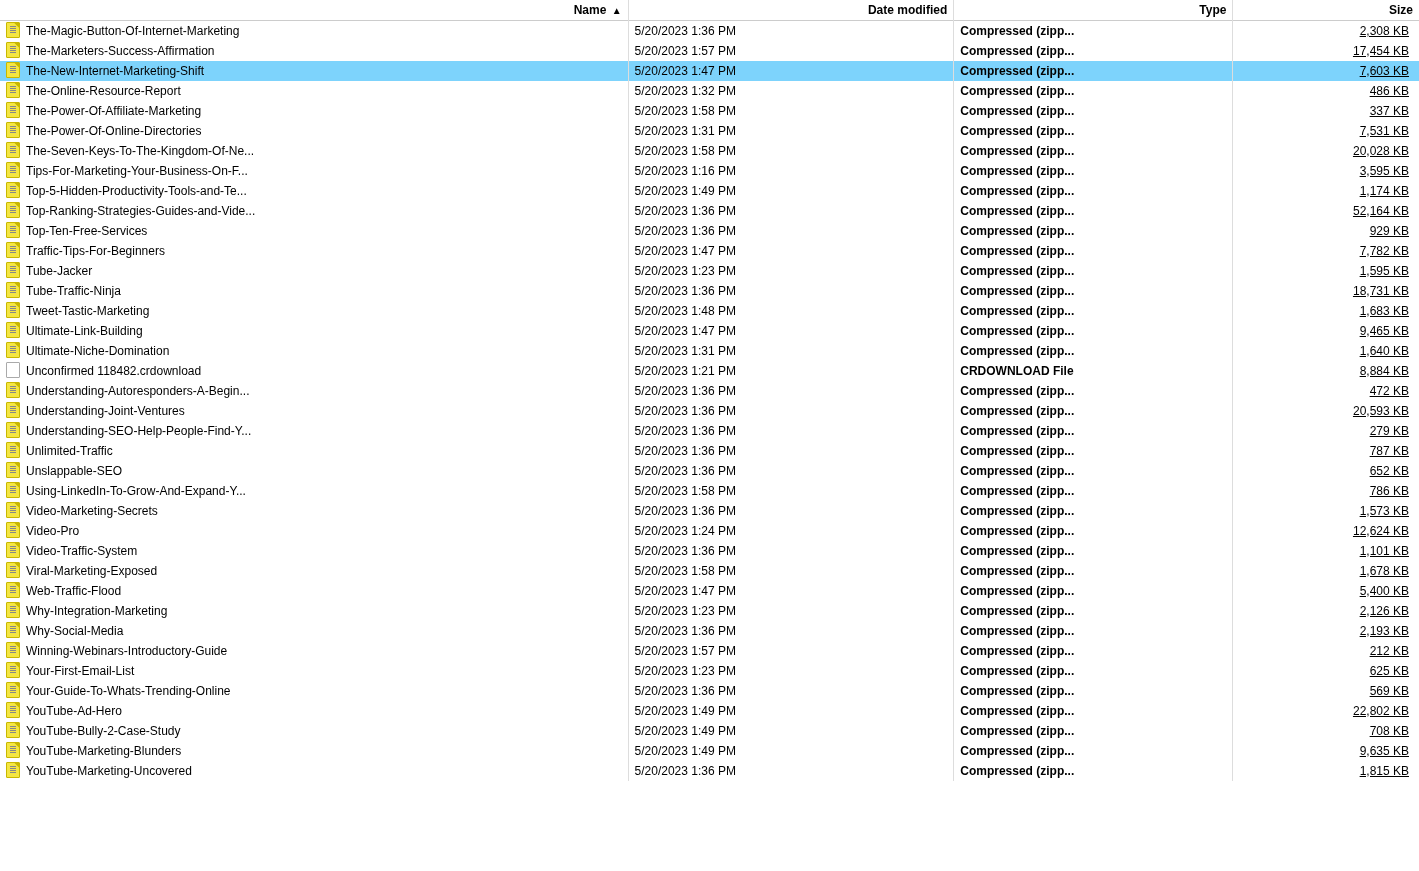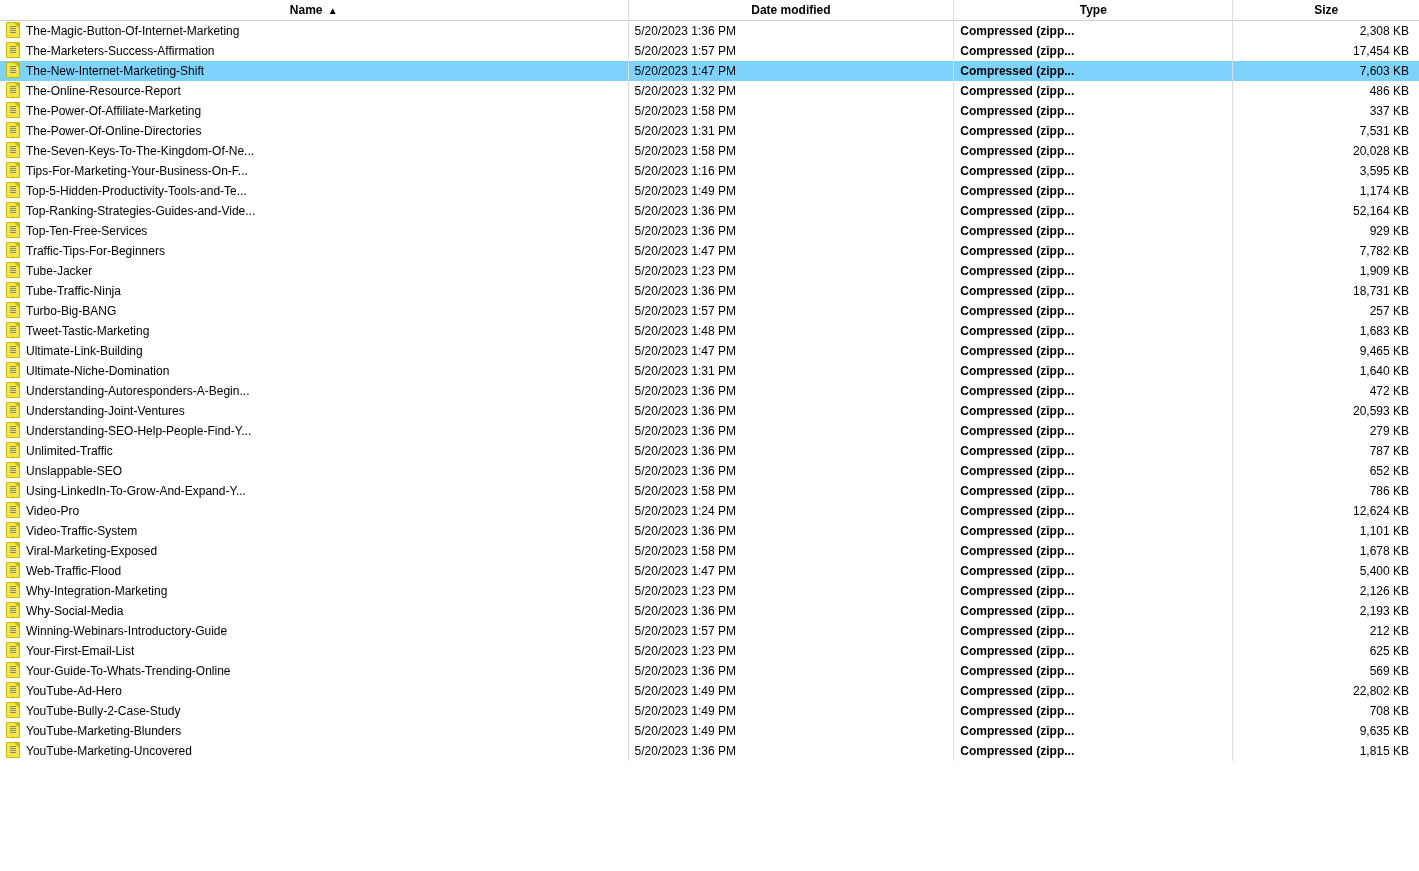--- a/index.html
+++ b/index.html
@@ -10,21 +10,21 @@
       color: #000;
     }
     .file-list {
       width: 100%;
       border-collapse: collapse;
     }
     .file-list thead tr {
       border-bottom: 1px solid #ccc;
     }
     .file-list thead th {
-      text-align: center;
+      text-align: right;
       padding: 3px 6px;
       font-weight: 600;
       color: #000;
       background: #fff;
       position: sticky;
       top: 0;
       white-space: nowrap;
     }
     .file-list thead th.sortable {
       cursor: pointer;
@@ -55,20 +55,21 @@
       width: 140px;
     }
     .file-list tbody td.type-col {
       width: 120px;
       font-weight: bold;
     }
     .file-list tbody td.size-col {
       width: 80px;
       text-align: right;
       padding-right: 10px;
+      text-decoration: underline;
     }
     .file-icon {
       display: inline-block;
       width: 16px;
       height: 16px;
       margin-right: 4px;
       vertical-align: middle;
       position: relative;
       top: -1px;
     }
@@ -219,53 +220,53 @@
         <tr>
           <td class="name-col col-sep"><span class="file-icon"><span class="zip-icon"></span></span><span class="name-text">Traffic-Tips-For-Beginners</span></td>
           <td class="date-col col-sep">5/20/2023 1:47 PM</td>
           <td class="type-col col-sep">Compressed (zipp...</td>
           <td class="size-col">7,782 KB</td>
         </tr>
         <tr>
           <td class="name-col col-sep"><span class="file-icon"><span class="zip-icon"></span></span><span class="name-text">Tube-Jacker</span></td>
           <td class="date-col col-sep">5/20/2023 1:23 PM</td>
           <td class="type-col col-sep">Compressed (zipp...</td>
-          <td class="size-col">1,909 KB</td>
+          <td class="size-col">1,595 KB</td>
         </tr>
         <tr>
           <td class="name-col col-sep"><span class="file-icon"><span class="zip-icon"></span></span><span class="name-text">Tube-Traffic-Ninja</span></td>
           <td class="date-col col-sep">5/20/2023 1:36 PM</td>
           <td class="type-col col-sep">Compressed (zipp...</td>
           <td class="size-col">18,731 KB</td>
-        </tr>
-        <tr>
-          <td class="name-col col-sep"><span class="file-icon"><span class="zip-icon"></span></span><span class="name-text">Turbo-Big-BANG</span></td>
-          <td class="date-col col-sep">5/20/2023 1:57 PM</td>
-          <td class="type-col col-sep">Compressed (zipp...</td>
-          <td class="size-col">257 KB</td>
         </tr>
         <tr>
           <td class="name-col col-sep"><span class="file-icon"><span class="zip-icon"></span></span><span class="name-text">Tweet-Tastic-Marketing</span></td>
           <td class="date-col col-sep">5/20/2023 1:48 PM</td>
           <td class="type-col col-sep">Compressed (zipp...</td>
           <td class="size-col">1,683 KB</td>
         </tr>
         <tr>
           <td class="name-col col-sep"><span class="file-icon"><span class="zip-icon"></span></span><span class="name-text">Ultimate-Link-Building</span></td>
           <td class="date-col col-sep">5/20/2023 1:47 PM</td>
           <td class="type-col col-sep">Compressed (zipp...</td>
           <td class="size-col">9,465 KB</td>
         </tr>
         <tr>
           <td class="name-col col-sep"><span class="file-icon"><span class="zip-icon"></span></span><span class="name-text">Ultimate-Niche-Domination</span></td>
           <td class="date-col col-sep">5/20/2023 1:31 PM</td>
           <td class="type-col col-sep">Compressed (zipp...</td>
           <td class="size-col">1,640 KB</td>
         </tr>
         <tr>
+          <td class="name-col col-sep"><span class="file-icon"><span class="blank-icon"></span></span><span class="name-text">Unconfirmed 118482.crdownload</span></td>
+          <td class="date-col col-sep">5/20/2023 1:21 PM</td>
+          <td class="type-col col-sep">CRDOWNLOAD File</td>
+          <td class="size-col">8,884 KB</td>
+        </tr>
+        <tr>
           <td class="name-col col-sep"><span class="file-icon"><span class="zip-icon"></span></span><span class="name-text">Understanding-Autoresponders-A-Begin...</span></td>
           <td class="date-col col-sep">5/20/2023 1:36 PM</td>
           <td class="type-col col-sep">Compressed (zipp...</td>
           <td class="size-col">472 KB</td>
         </tr>
         <tr>
           <td class="name-col col-sep"><span class="file-icon"><span class="zip-icon"></span></span><span class="name-text">Understanding-Joint-Ventures</span></td>
           <td class="date-col col-sep">5/20/2023 1:36 PM</td>
           <td class="type-col col-sep">Compressed (zipp...</td>
           <td class="size-col">20,593 KB</td>
@@ -286,20 +287,26 @@
           <td class="name-col col-sep"><span class="file-icon"><span class="zip-icon"></span></span><span class="name-text">Unslappable-SEO</span></td>
           <td class="date-col col-sep">5/20/2023 1:36 PM</td>
           <td class="type-col col-sep">Compressed (zipp...</td>
           <td class="size-col">652 KB</td>
         </tr>
         <tr>
           <td class="name-col col-sep"><span class="file-icon"><span class="zip-icon"></span></span><span class="name-text">Using-LinkedIn-To-Grow-And-Expand-Y...</span></td>
           <td class="date-col col-sep">5/20/2023 1:58 PM</td>
           <td class="type-col col-sep">Compressed (zipp...</td>
           <td class="size-col">786 KB</td>
+        </tr>
+        <tr>
+          <td class="name-col col-sep"><span class="file-icon"><span class="zip-icon"></span></span><span class="name-text">Video-Marketing-Secrets</span></td>
+          <td class="date-col col-sep">5/20/2023 1:36 PM</td>
+          <td class="type-col col-sep">Compressed (zipp...</td>
+          <td class="size-col">1,573 KB</td>
         </tr>
         <tr>
           <td class="name-col col-sep"><span class="file-icon"><span class="zip-icon"></span></span><span class="name-text">Video-Pro</span></td>
           <td class="date-col col-sep">5/20/2023 1:24 PM</td>
           <td class="type-col col-sep">Compressed (zipp...</td>
           <td class="size-col">12,624 KB</td>
         </tr>
         <tr>
           <td class="name-col col-sep"><span class="file-icon"><span class="zip-icon"></span></span><span class="name-text">Video-Traffic-System</span></td>
           <td class="date-col col-sep">5/20/2023 1:36 PM</td>

